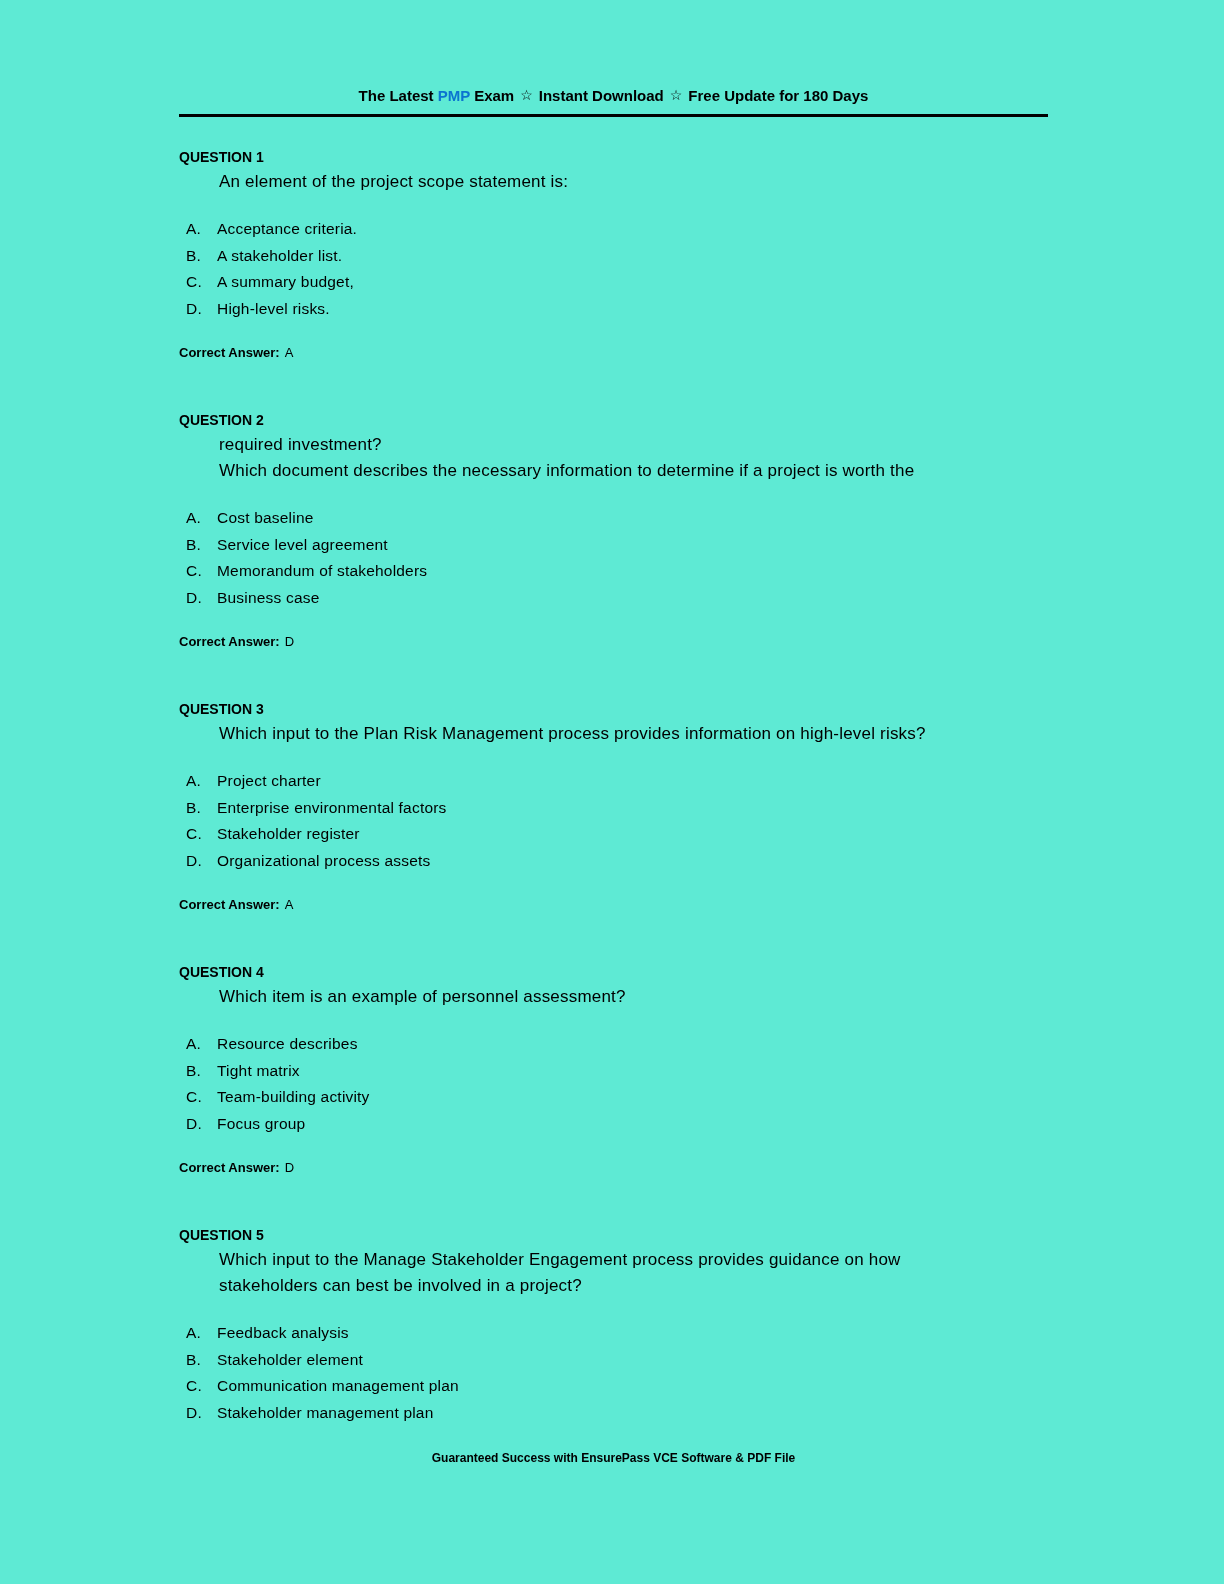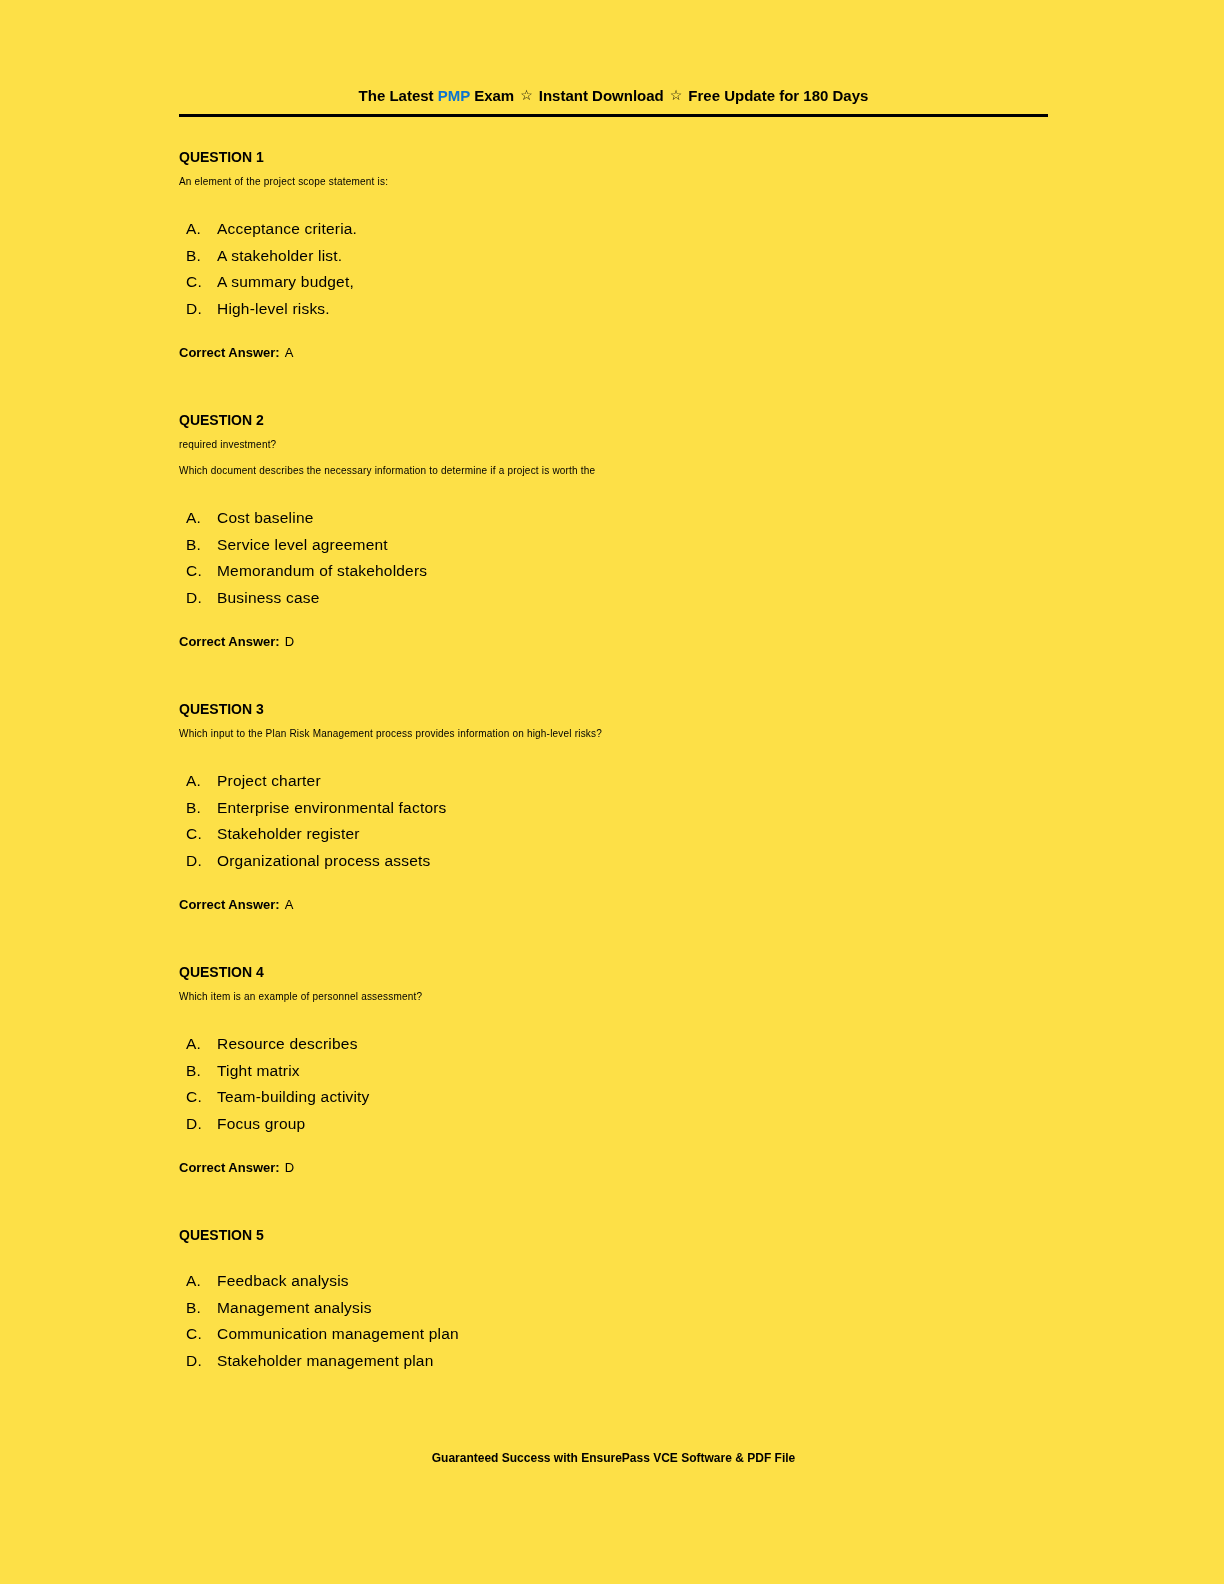--- a/index.html
+++ b/index.html
@@ -5,21 +5,21 @@
   * { margin: 0; padding: 0; box-sizing: border-box; }
   html, body { background: #ffffff; }
   body {
     width: 1224px; height: 1584px;
     font-family: "Liberation Sans", "DejaVu Sans", sans-serif;
     color: #000;
   }
   .page {
     position: relative;
     width: 1224px; height: 1584px;
-    background: #fde047;
+    background: #5eead4;
     overflow: hidden;
   }
   .content {
     position: absolute;
     left: 179px; top: 0;
     width: 869px;
   }
   .header {
     padding-top: 86px;
     text-align: center;
@@ -42,23 +42,24 @@
     margin-top: 8px;
   }
   .questions { margin-top: 28px; }
   .qblock { margin-bottom: 42px; }
   .q-title {
     font-size: 14px;
     font-weight: bold;
     line-height: 24px;
   }
   .q-text {
-    font-size: 10px;
+    font-size: 17px;
     line-height: 26px;
     letter-spacing: 0.2px;
+    margin-left: 40px;
   }
   .options { margin-top: 21px; }
   .opt {
     display: flex;
     font-size: 15.5px;
     line-height: 26.5px;
     letter-spacing: 0.2px;
     padding-left: 7px;
   }
   .opt-letter { width: 31px; flex: none; }
@@ -204,29 +205,34 @@
   <div class="opt">
     <span class="opt-letter">D.</span>
     <span class="opt-text">Focus group</span>
   </div>
 </div>
     <div class="answer"><span class="answer-label">Correct Answer:</span><span class="answer-value">D</span></div>
   </div>
 
   <div class="qblock">
     <div class="q-title">QUESTION 5</div>
+    <div class="q-text">
+  <div>Which input to the Manage Stakeholder Engagement process provides guidance on how</div>
+
+  <div>stakeholders can best be involved in a project?</div>
+</div>
     <div class="options">
   <div class="opt">
     <span class="opt-letter">A.</span>
     <span class="opt-text">Feedback analysis</span>
   </div>
 
   <div class="opt">
     <span class="opt-letter">B.</span>
-    <span class="opt-text">Management analysis</span>
+    <span class="opt-text">Stakeholder element</span>
   </div>
 
   <div class="opt">
     <span class="opt-letter">C.</span>
     <span class="opt-text">Communication management plan</span>
   </div>
 
   <div class="opt">
     <span class="opt-letter">D.</span>
     <span class="opt-text">Stakeholder management plan</span>

